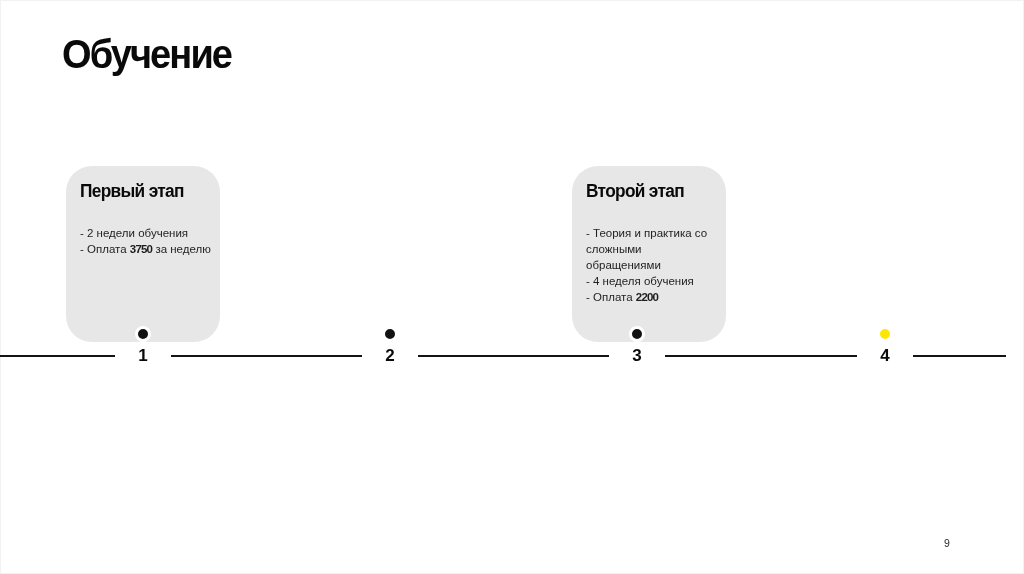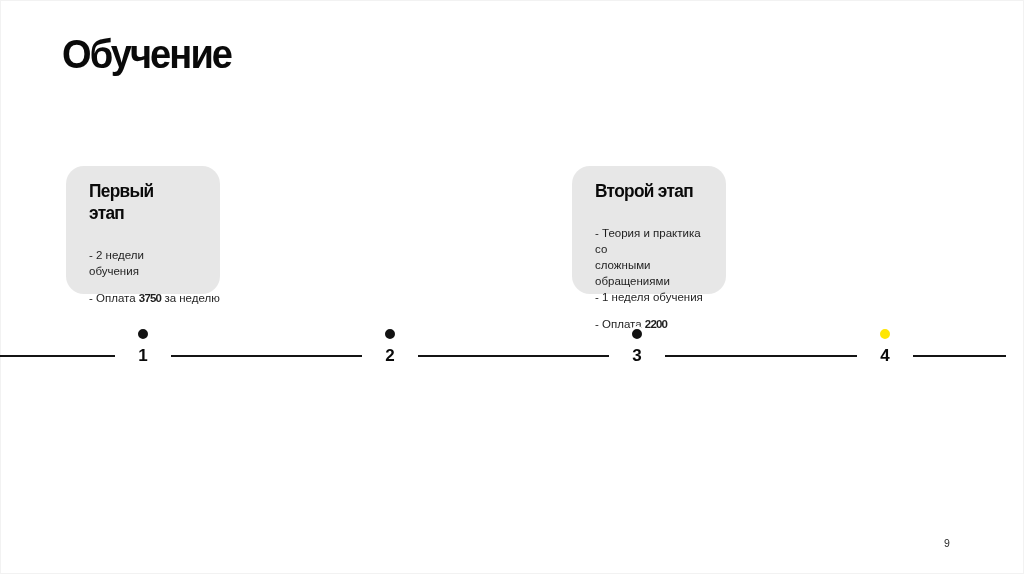--- a/index.html
+++ b/index.html
@@ -22,25 +22,25 @@
     letter-spacing: -2px;
     line-height: 48px;
     transform: scaleX(0.95);
     transform-origin: left center;
     color: #0a0a0a;
   }
   .card {
     position: absolute;
     top: 166px;
     width: 154px;
-    height: 128px;
-    border-radius: 18px;
+    height: 176px;
+    border-radius: 26px;
     background: #e7e7e7;
     box-sizing: border-box;
-    padding: 14px 23px;
+    padding: 14px 14px;
   }
   .card.c1 { left: 66px; }
   .card.c2 { left: 313px; }
   .card.c3 { left: 572px; }
   .card.c4 { left: 808px; background: #ffe600; }
   .card-title {
     font-size: 18px;
     font-weight: bold;
     letter-spacing: -0.7px;
     line-height: 22px;
@@ -48,21 +48,21 @@
     transform-origin: left center;
     color: #0a0a0a;
   }
   .card-body {
     margin-top: 23px;
     font-size: 11.5px;
     line-height: 16px;
     color: #1e1e1e;
   }
   .pre { white-space: pre-line; margin-top: 6px; }
-  .pay { white-space: nowrap; margin-top: 11px; }
+  .pay { white-space: nowrap; }
   .amount { font-weight: bold; letter-spacing: -0.8px; }
   .dot {
     position: absolute;
     top: 326px;
     width: 10px;
     height: 10px;
     border-radius: 50%;
     background: #121212;
     border: 3px solid #ffffff;
     box-sizing: content-box;
@@ -118,21 +118,21 @@
       <div class="pay"><span>- Оплата</span> <span class="amount">3750</span> <span>за неделю</span></div>
     </div>
   </div>
 
 
   <div class="card c3">
     <div class="card-title">Второй этап</div>
     <div class="card-body">
       <div class="pre">- Теория и практика со
 сложными обращениями
-- 1 неделя обучения</div>
+- 4 неделя обучения</div>
       <div class="pay"><span>- Оплата</span> <span class="amount">2200</span></div>
     </div>
   </div>
 
 
   <div class="dot d1"></div>
   <div class="dot d2"></div>
   <div class="dot d3"></div>
   <div class="dot d4"></div>
 

